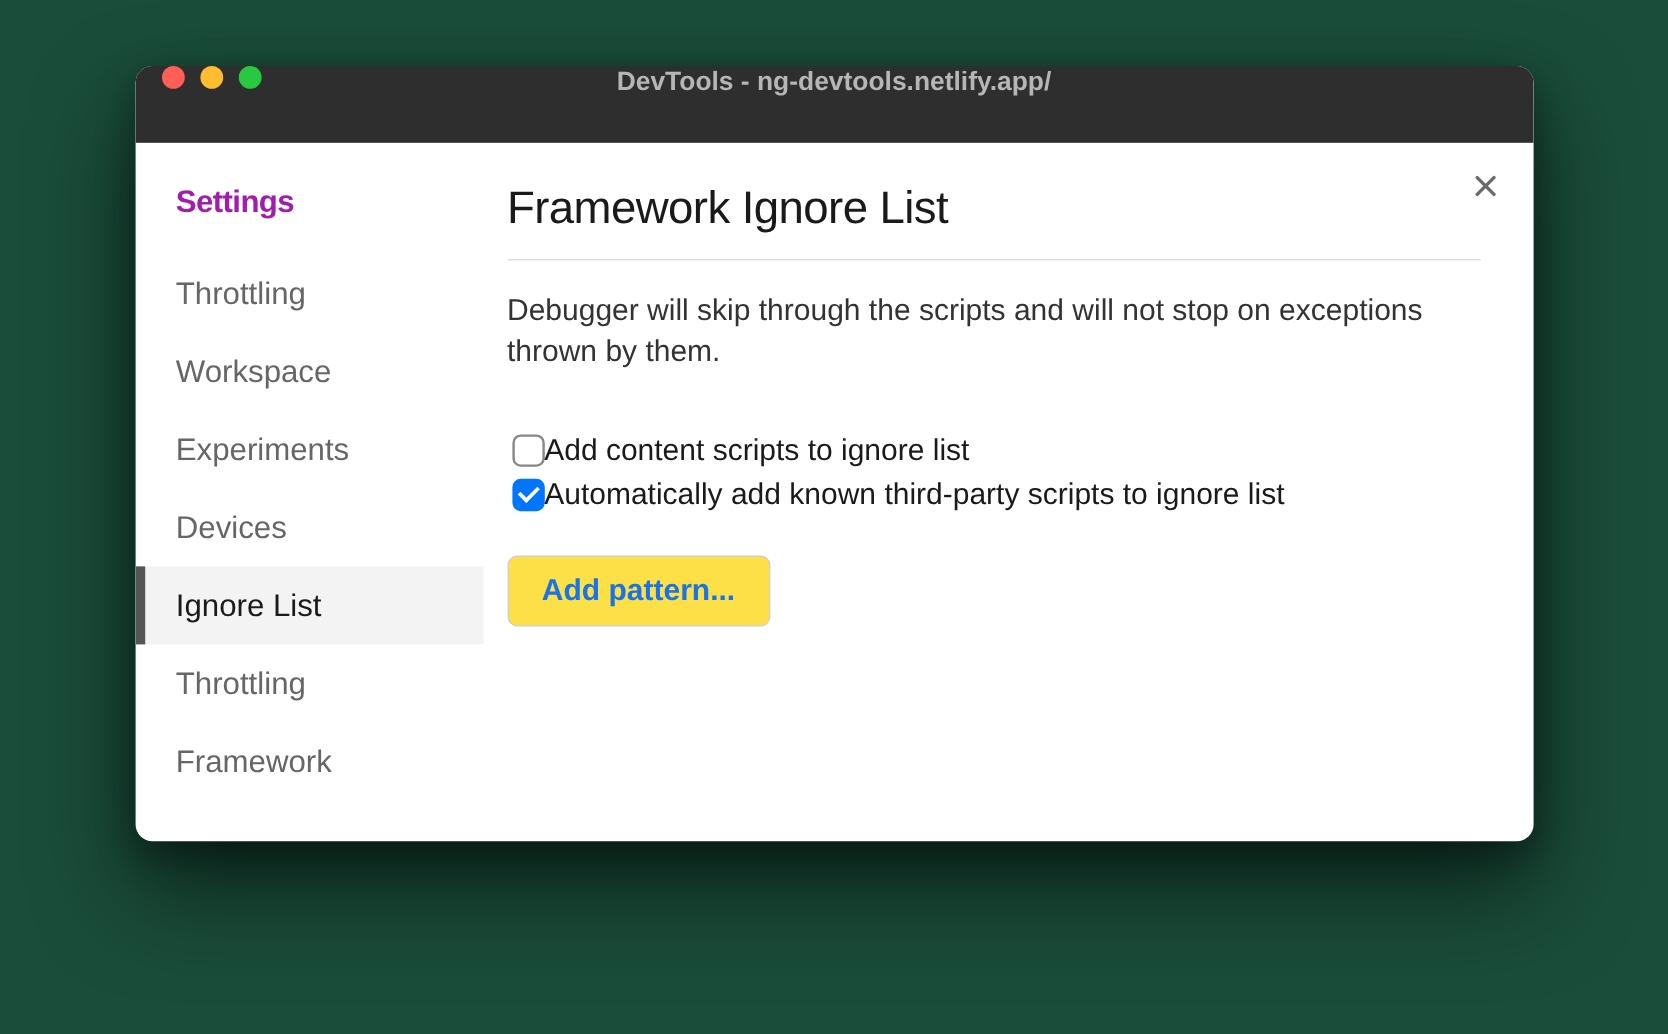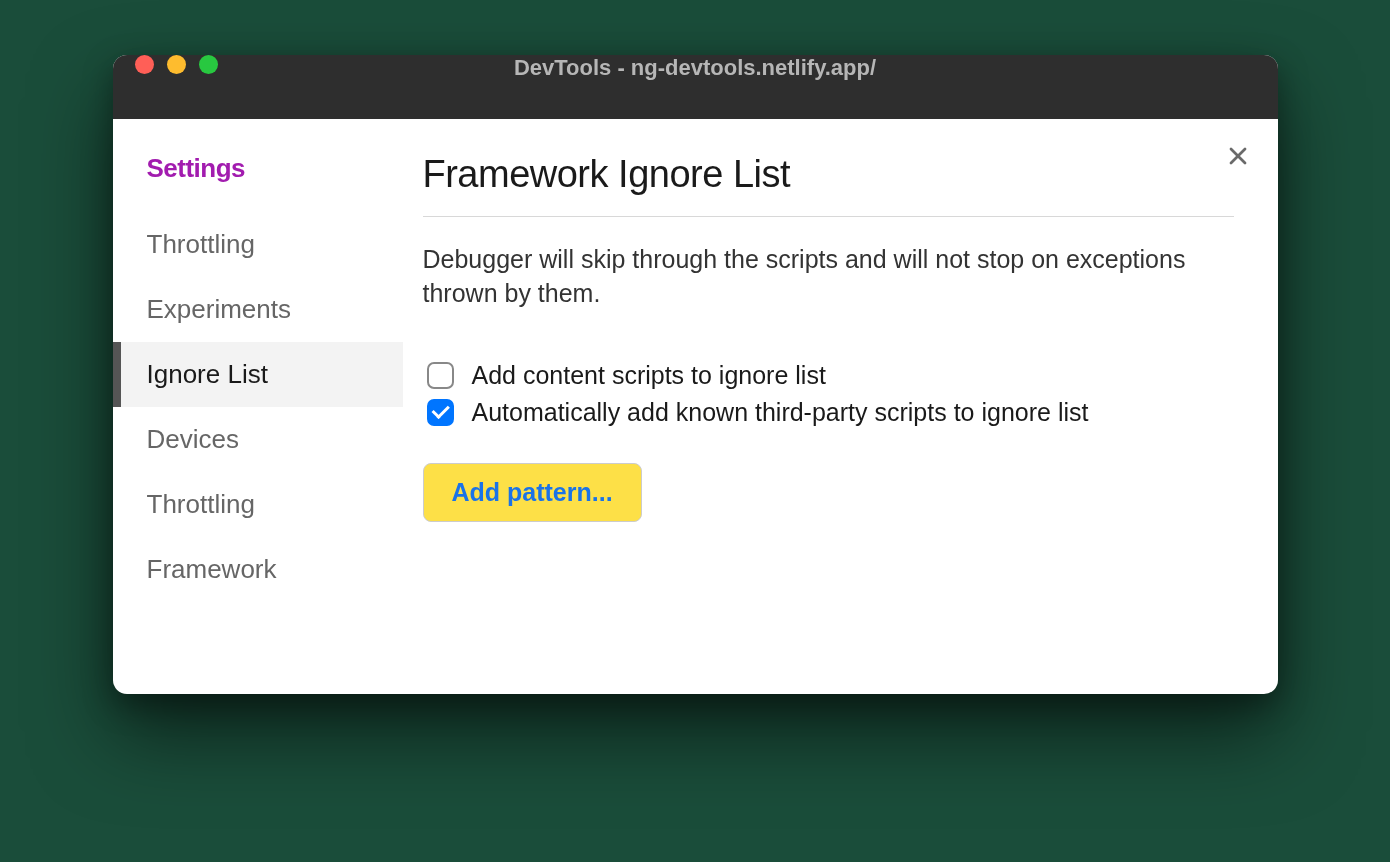--- a/index.html
+++ b/index.html
@@ -130,21 +130,20 @@
     .description {
       font-size: 25px;
       color: #333;
       line-height: 1.35;
       margin-bottom: 50px;
     }
 
     .checkbox-row {
       display: flex;
       align-items: center;
-      gap: 18px;
       margin-bottom: 8px;
       padding-left: 4px;
       text-align: right;
     }
 
     .checkbox {
       width: 27px;
       height: 27px;
       border: 2.5px solid #888;
       border-radius: 7px;
@@ -218,27 +217,30 @@
         <line x1="19" y1="5" x2="5" y2="19"></line>
       </svg>
     </div>
 
     <aside class="sidebar">
       <h1 class="sidebar-title">Settings</h1>
       <div class="sidebar-item">
         <span>Throttling</span>
       </div>
       <div class="sidebar-item">
+        <span>Workspace</span>
+      </div>
+      <div class="sidebar-item">
         <span>Experiments</span>
+      </div>
+      <div class="sidebar-item">
+        <span>Devices</span>
       </div>
       <div class="sidebar-item active">
         <span>Ignore List</span>
-      </div>
-      <div class="sidebar-item">
-        <span>Devices</span>
       </div>
       <div class="sidebar-item">
         <span>Throttling</span>
       </div>
       <div class="sidebar-item">
         <span>Framework</span>
       </div>
     </aside>
 
     <main class="main">

